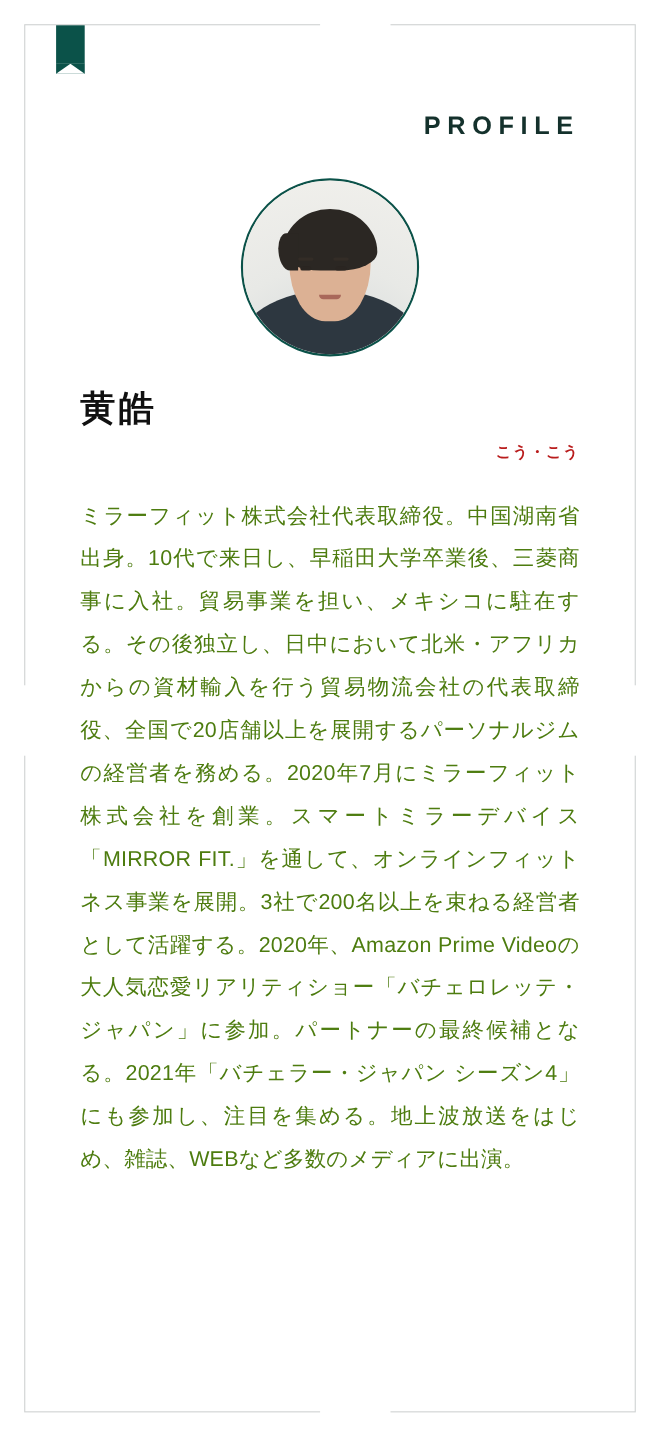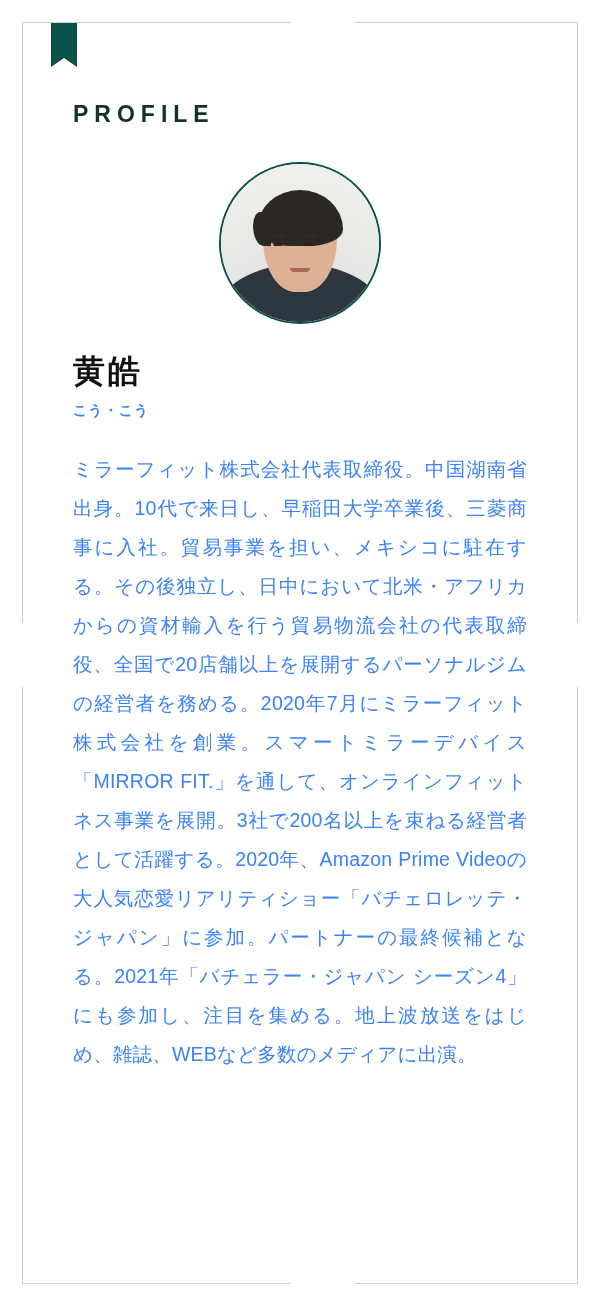--- a/index.html
+++ b/index.html
@@ -62,21 +62,21 @@
   .inner {
     position: absolute;
     left: 0;
     right: 0;
     top: 0;
     padding: 78px 50px 0 50px;
     box-sizing: border-box;
   }
 
   .kicker {
-    text-align: left;
+    text-align: right;
     font-size: 23px;
     font-weight: bold;
     letter-spacing: 6px;
     color: #14312c;
     margin: 0 0 34px 0;
   }
 
   .avatar-wrap {
     display: flex;
     justify-content: center;
@@ -181,34 +181,34 @@
 
   .name {
     text-align: left;
     font-size: 32px;
     font-weight: bold;
     letter-spacing: 3px;
     margin: 0 0 8px 0;
     color: #111111;
   }
   .reading {
-    text-align: left;
+    text-align: right;
     font-size: 14px;
     font-weight: bold;
     letter-spacing: 1px;
-    color: #3b82f6;
+    color: #b91c1c;
     margin: 0 0 30px 0;
   }
 
   .bio {
     font-size: 19.5px;
     line-height: 2.0;
     text-align: justify;
     text-justify: inter-character;
-    color: #3b82f6;
+    color: #4d7c0f;
     letter-spacing: 0.2px;
     margin: 0;
   }
 </style>
 </head>
 <body>
 
 <div class="card">
 
   <div class="notch notch-top"></div>

